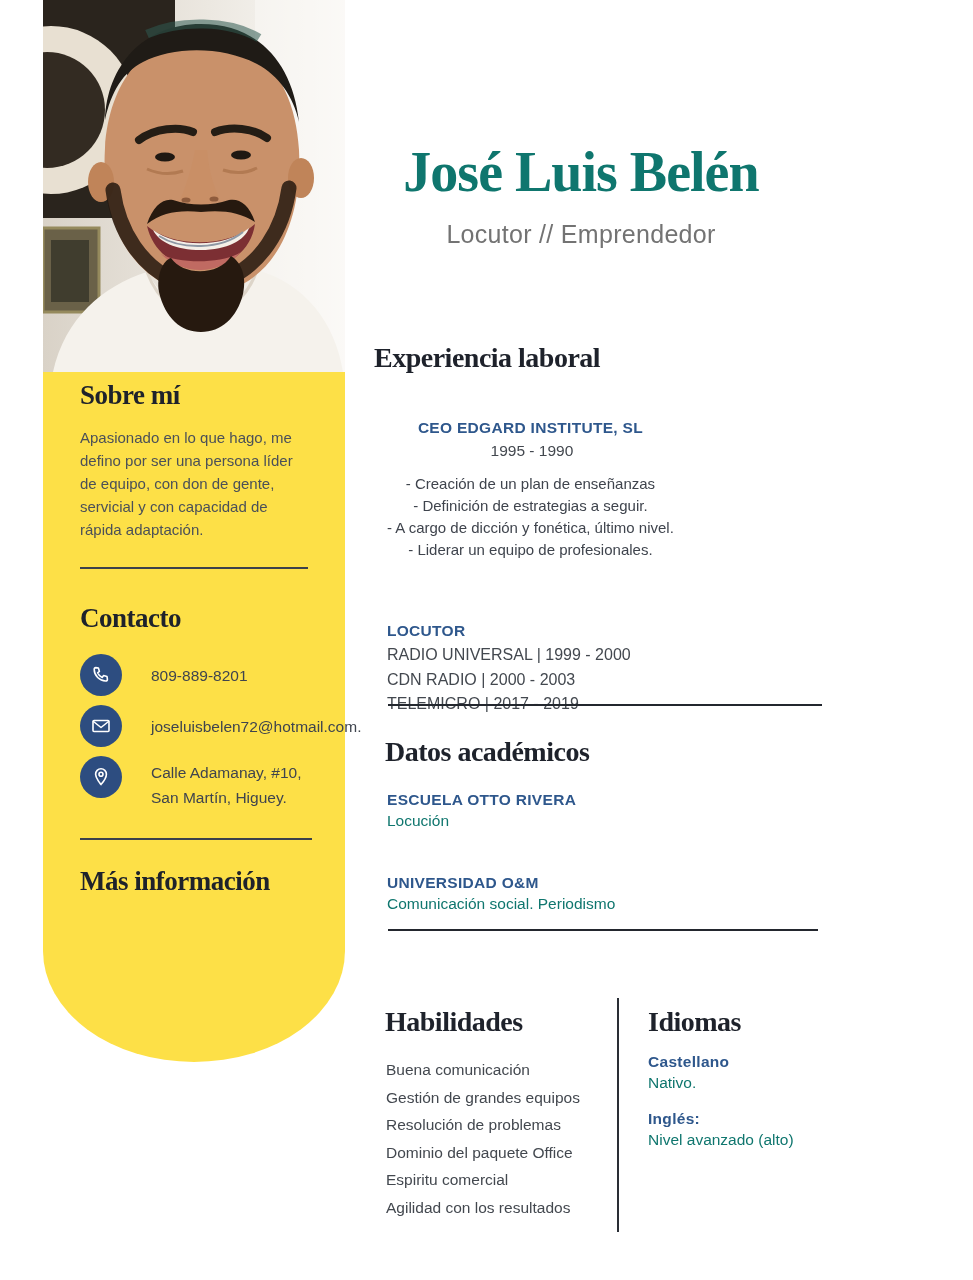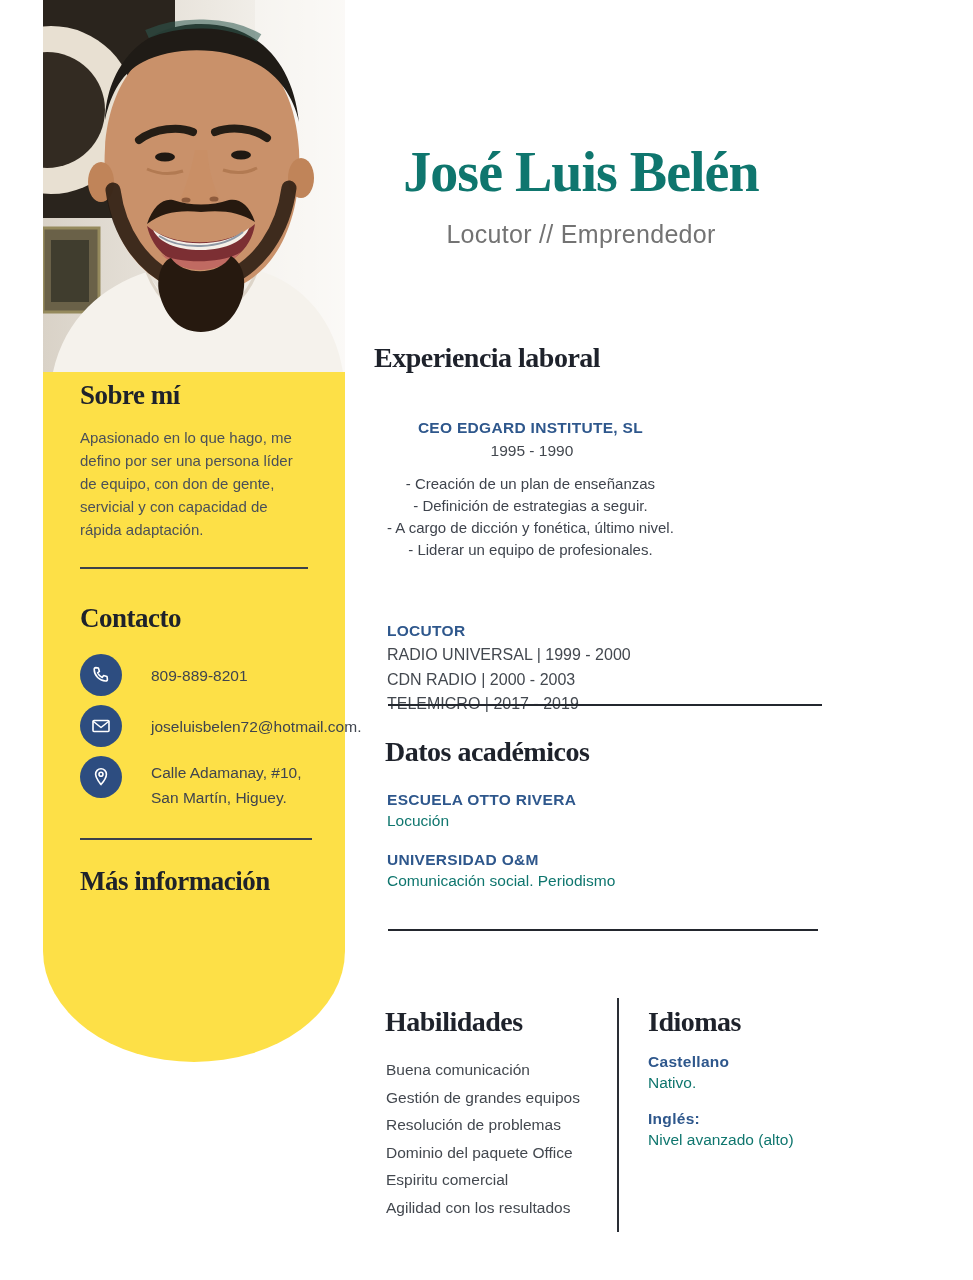--- a/index.html
+++ b/index.html
@@ -222,21 +222,21 @@
 
   <hr class="h-rule rule1">
 
   <h2 class="main-h edu-title">Datos académicos</h2>
 
   <div class="block" style="left:387px; top:791px;">
     <div class="school">ESCUELA OTTO RIVERA</div>
     <div class="detail">Locución</div>
   </div>
 
-  <div class="block" style="left:387px; top:851px;">
+  <div class="block" style="left:387px; top:874px;">
     <div class="school">UNIVERSIDAD O&amp;M</div>
     <div class="detail">Comunicación social. Periodismo</div>
   </div>
 
   <hr class="h-rule rule2">
 
   <h2 class="main-h skills-title">Habilidades</h2>
   <div class="block skills-list">
     <div>Buena comunicación</div>
     <div>Gestión de grandes equipos</div>

